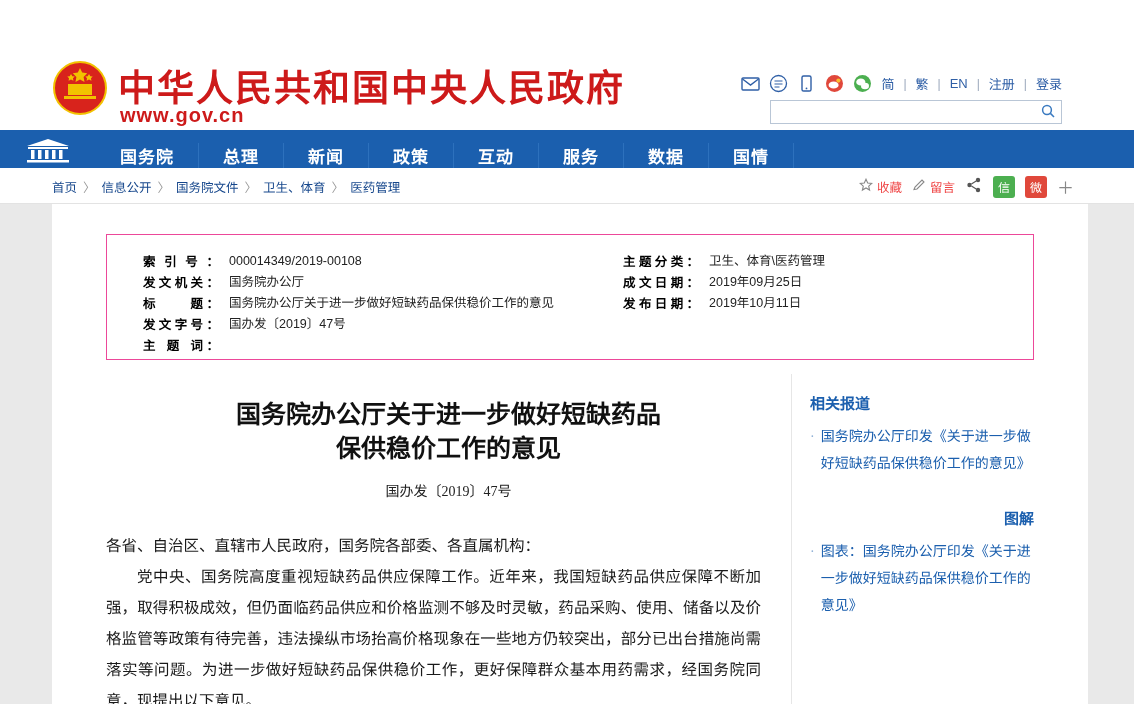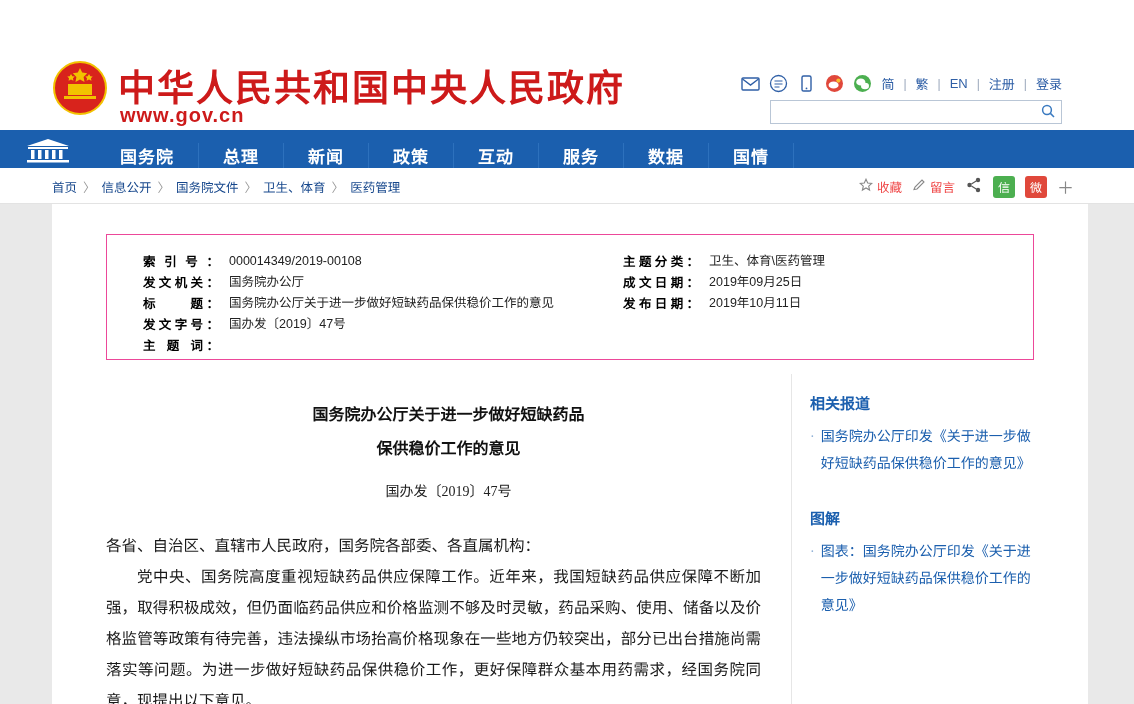--- a/index.html
+++ b/index.html
@@ -145,21 +145,21 @@
   .article {
     width: 740px;
     padding: 12px 0 0 54px;
     border-right: 1px solid #e6e6e6;
     min-height: 360px;
   }
   .doc-title {
     text-align: center;
     font-family: "Liberation Serif", "DejaVu Serif", serif;
     font-weight: bold;
-    font-size: 16px;
+    font-size: 25px;
     color: #111;
     line-height: 34px;
     margin: 12px 60px 0 60px;
   }
   .doc-subtitle {
     text-align: center;
     font-size: 14px;
     color: #222;
     margin-top: 14px;
     font-family: "Liberation Serif", "DejaVu Serif", serif;
@@ -178,21 +178,21 @@
   
   .side {
     width: 242px;
     padding: 12px 0 0 18px;
   }
   .side-h {
     color: #1b5fae; font-weight: bold; font-size: 15px;
     margin-top: 6px; margin-bottom: 10px;
     font-family: "Liberation Sans", "DejaVu Sans", sans-serif;
   }
-  .side-h.second { margin-top: 30px; }
+  .side-h.second { margin-top: 30px; text-align: right; }
   .side-item {
     display: flex; font-size: 14px; line-height: 27px;
     color: #1b5fae; cursor: pointer;
     font-family: "Liberation Serif", "DejaVu Serif", serif;
   }
   .side-dot { color: #8fb0d6; margin-right: 6px; line-height: 27px; }
   .side-item a { color: #1b5fae; text-decoration: none; }
 </style>
 </head>
 <body>

